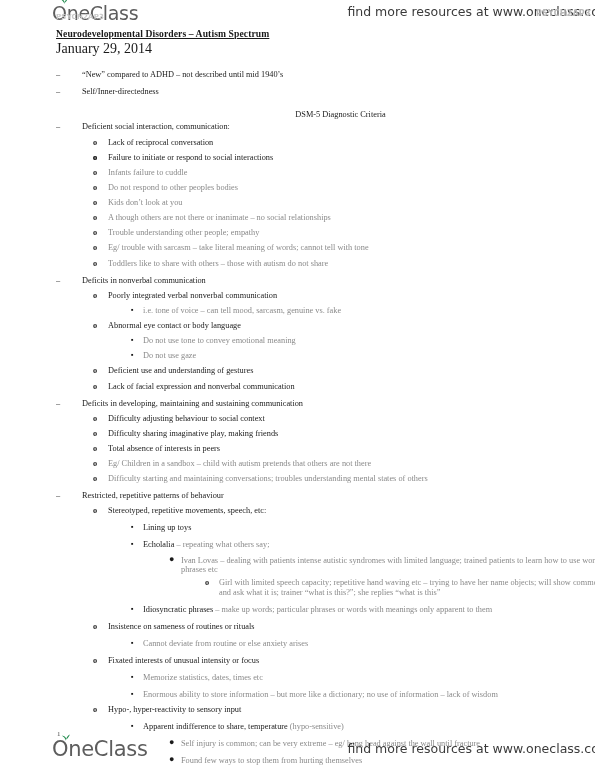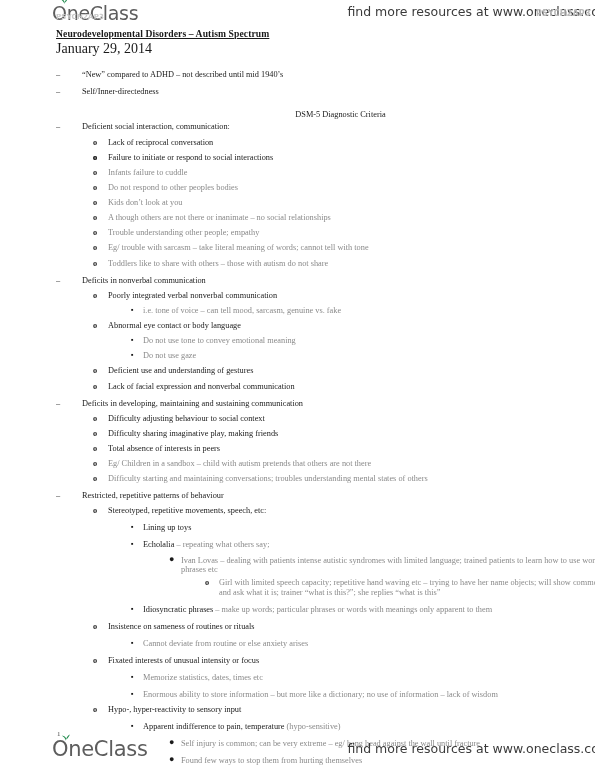--- a/index.html
+++ b/index.html
@@ -372,21 +372,21 @@
     <div class="row lvl3 loose">
       <span class="bullet">▪</span>
       <span class="txt gray">Enormous ability to store information – but more like a dictionary; no use of information – lack of wisdom</span>
     </div>
     <div class="row lvl2">
       <span class="bullet">o</span>
       <span class="txt b">Hypo-, hyper-reactivity to sensory input</span>
     </div>
     <div class="row lvl3 loose">
       <span class="bullet">▪</span>
-      <span class="txt"><span class="b">Apparent indifference to pain, temperature</span><span class="gray"> (hypo-sensitive)</span></span>
+      <span class="txt"><span class="b">Apparent indifference to share, temperature</span><span class="gray"> (hypo-sensitive)</span></span>
     </div>
     <div class="row lvl4 loose">
       <span class="bullet">●</span>
       <span class="txt gray">Self injury is common; can be very extreme – eg/ bang head against the wall until fracture</span>
     </div>
     <div class="row lvl4 loose">
       <span class="bullet">●</span>
       <span class="txt gray">Found few ways to stop them from hurting themselves</span>
     </div>
 

